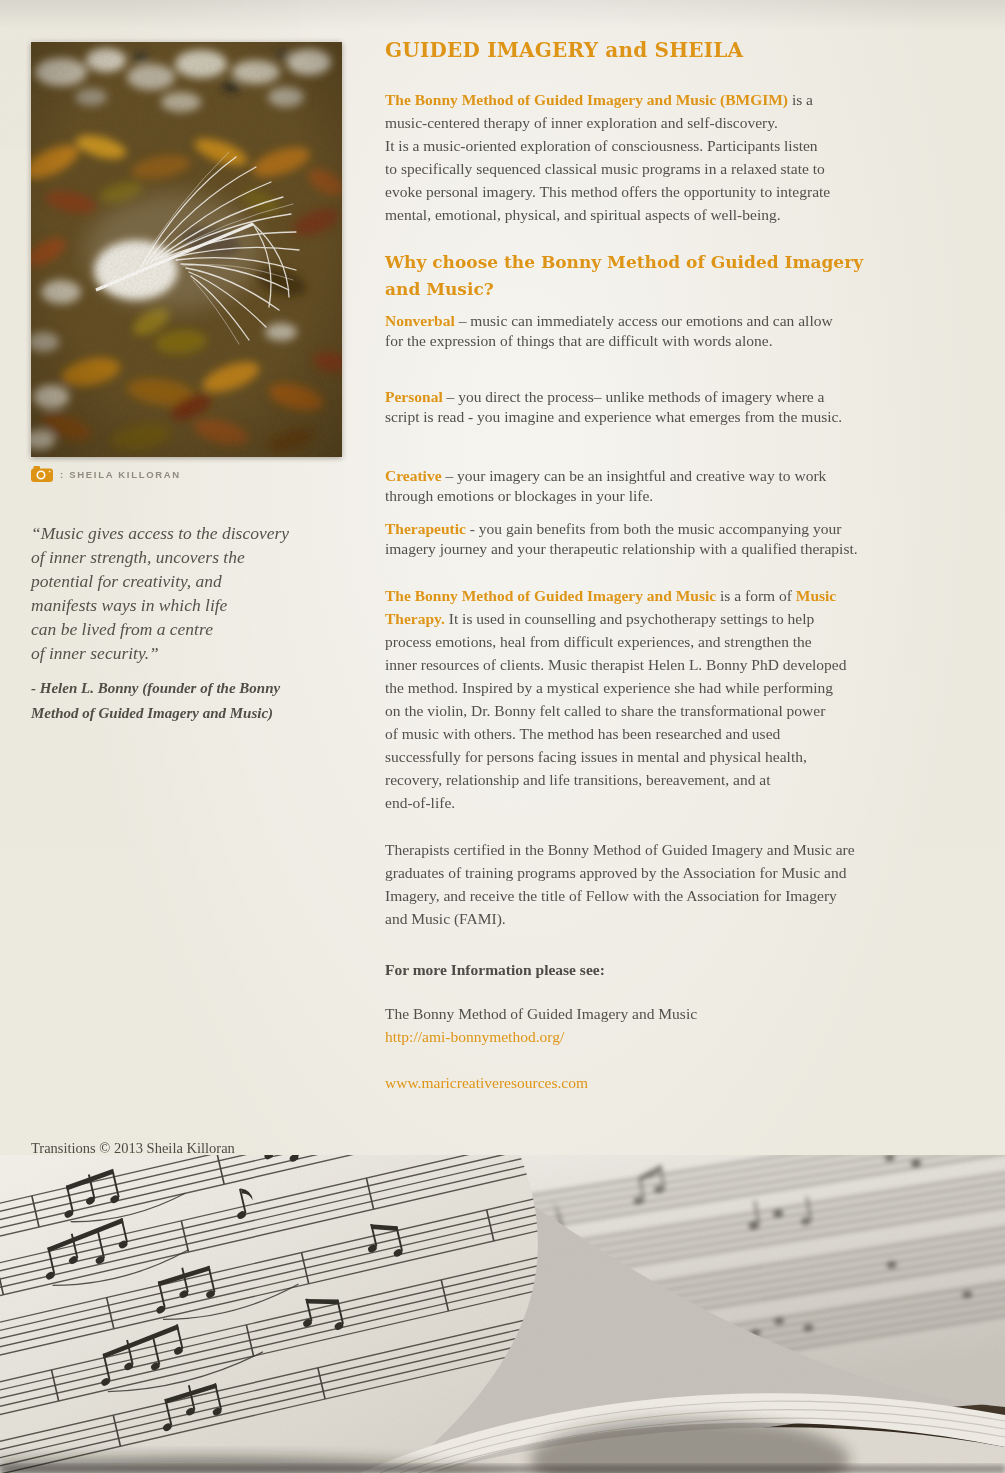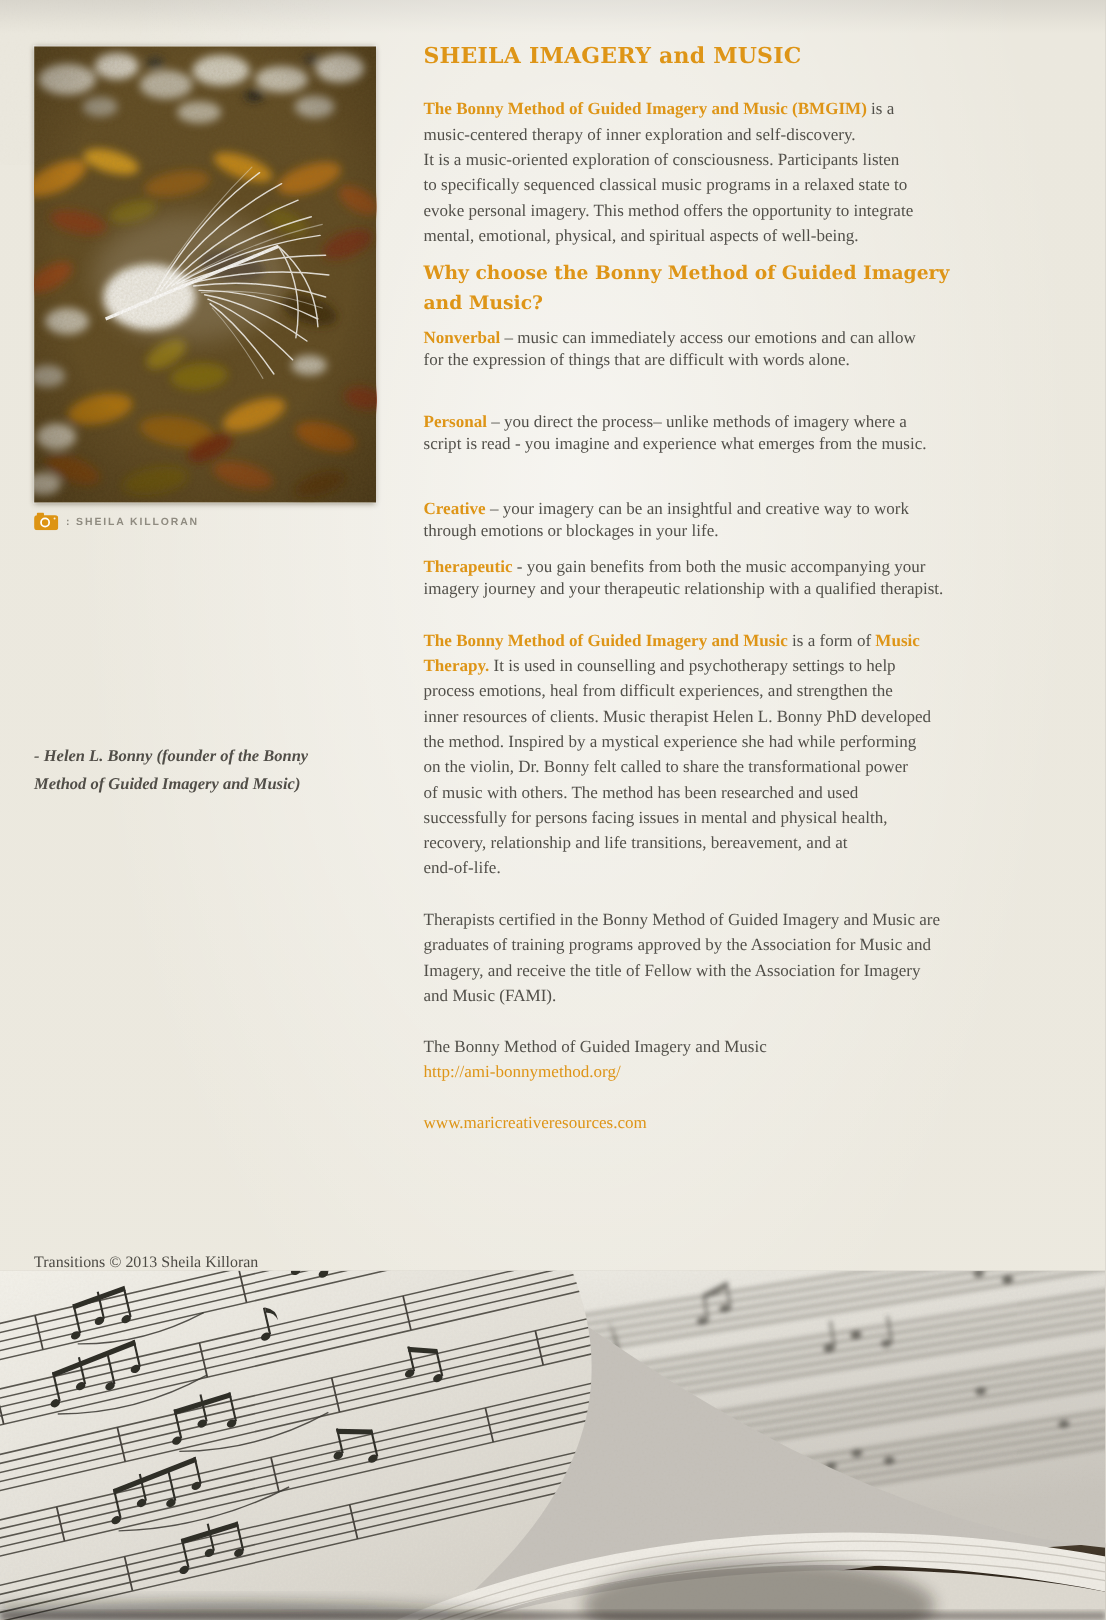--- a/index.html
+++ b/index.html
@@ -74,21 +74,21 @@
     font-weight:bold;
     color:#de9517;
     letter-spacing:.2px;
   }
   .article h2 {
     font-family:"DejaVu Serif", serif;
     font-size:17px; line-height:27px;
     font-weight:bold;
     color:#de9517;
     white-space:pre-line;
-    margin-top:10px;
+    margin-top:23px;
   }
   .article p { font-size:15.5px; white-space:pre-line; }
   .p-loose { line-height:23px; }
   .p-tight { line-height:19.5px; }
   .accent { color:#de9517; font-weight:bold; }
 
   .p-intro   { margin-top:27px; }
   .benefit-1 { margin-top:8px; }
   .benefit-2 { margin-top:37px;font-family:Liberation Serif, serif; }
   .benefit-3 { margin-top:40px; }
@@ -225,27 +225,33 @@
       <svg width="22" height="16" viewBox="0 0 22 16">
         <rect x="0" y="2.5" width="22" height="13.5" rx="3" fill="#dd9414"></rect>
         <rect x="2.5" y="0" width="6.5" height="5" rx="1.2" fill="#dd9414"></rect>
         <circle cx="10" cy="9" r="3.7" fill="none" stroke="#ffffff" stroke-width="1.6"></circle>
         <circle cx="18.6" cy="5.4" r="0.9" fill="#ffffff" opacity="0.85"></circle>
       </svg>
     </span>
     <span class="credit-text">: SHEILA KILLORAN</span>
   </div>
 
+  <blockquote class="quote">“Music gives access to the discovery
+of inner strength, uncovers the
+potential for creativity, and
+manifests ways in which life
+can be lived from a centre
+of inner security.”</blockquote>
   <div class="quote-attrib">- Helen L. Bonny (founder of the Bonny
 Method of Guided Imagery and Music)</div>
 
   <div class="site-footer">Transitions © 2013 Sheila Killoran</div>
 
   <main class="article">
-    <h1>SHEILA IMAGERY and MUSIC</h1>
+    <h1>GUIDED IMAGERY and SHEILA</h1>
 
     <p class="p-intro p-loose"><span class="accent">The Bonny Method of Guided Imagery and Music (BMGIM)</span><span> is a
 music-centered therapy of inner exploration and self-discovery.
 It is a music-oriented exploration of consciousness. Participants listen
 to specifically sequenced classical music programs in a relaxed state to
 evoke personal imagery.  This method offers the opportunity to integrate
 mental, emotional, physical, and spiritual aspects of well-being.</span></p>
 
     <h2>Why choose the Bonny Method of Guided Imagery
 and Music?</h2>
@@ -268,20 +274,21 @@
 of music with others.  The method has been researched and used
 successfully for persons facing issues in mental and physical health,
 recovery, relationship and life transitions, bereavement, and at
 end-of-life.</span></p>
 
     <p class="p-cert p-loose">Therapists certified in the Bonny Method of Guided Imagery and Music are
 graduates of training programs approved by the Association for Music and
 Imagery, and receive the title of Fellow with the Association for Imagery
 and Music (FAMI).</p>
 
+    <p class="more-info">For more Information please see:</p>
 
     <div class="res-block">
       <div class="res-name">The Bonny Method of Guided Imagery and Music</div>
       <a class="res-link" href="#">http://ami-bonnymethod.org/</a>
     </div>
 
     <div class="res-block">
       <a class="res-link" href="#">www.maricreativeresources.com</a>
     </div>
   </main>

